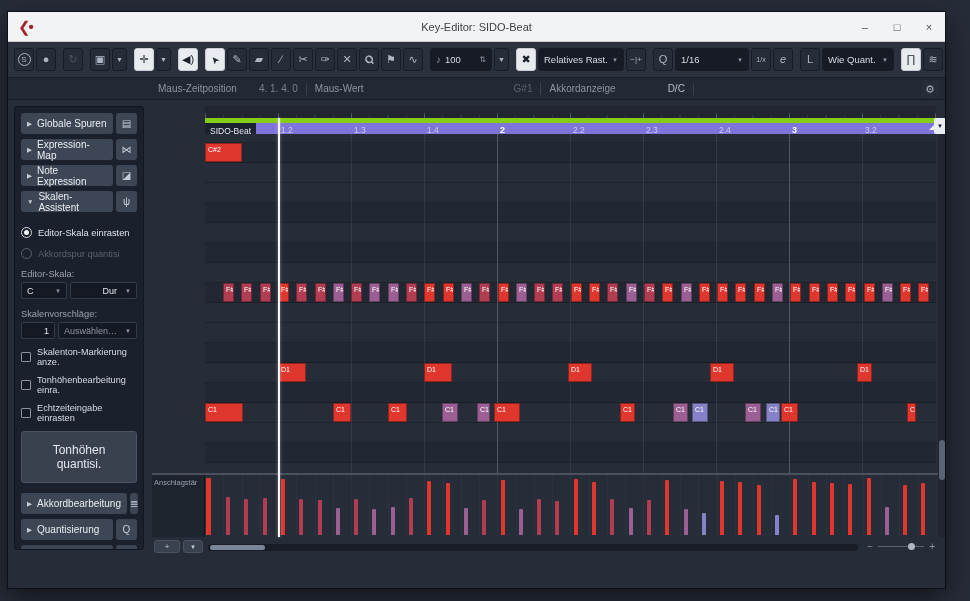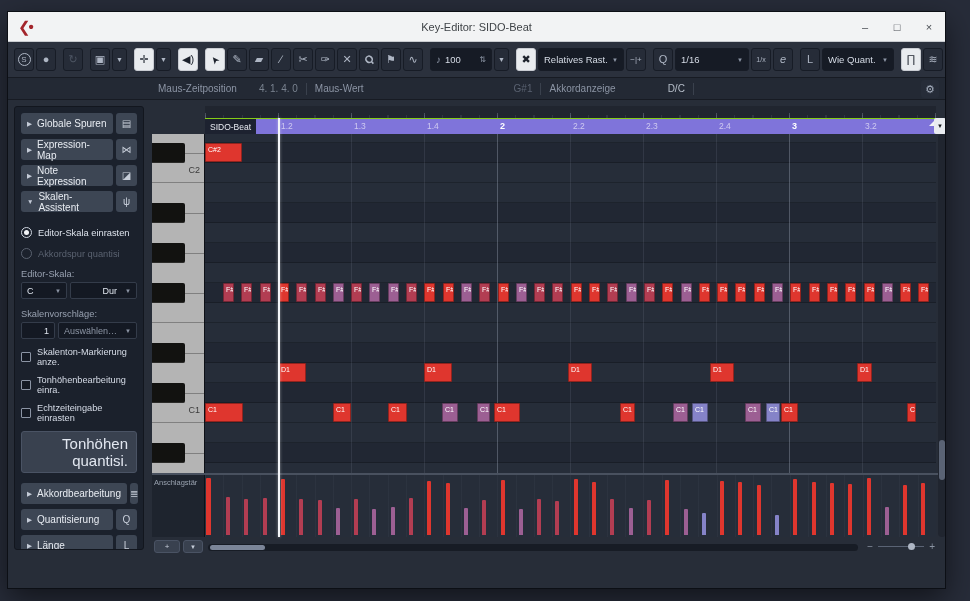--- a/index.html
+++ b/index.html
@@ -53,28 +53,28 @@
   .selrow{display:flex;gap:3px;margin-top:3px;flex:none;}
   .selbox{height:17px;background:#141923;border:1px solid #343c4a;border-radius:2px;color:#dfe5ee;font-size:9px;display:flex;align-items:center;padding:0 5px;gap:4px;}
   .selbox .arr{font-size:6px;color:#8b94a4;margin-left:auto;}
   .selbox.root{width:46px;}
   .selbox.grow{flex:1;}
   .selbox.num{width:38px;justify-content:flex-end;}
   .selbox.it{color:#8d96a5;}
   .cb{display:flex;align-items:center;gap:6px;font-size:9.2px;color:#d7dde8;margin-top:8px;flex:none;}
   .cb:first-of-type{margin-top:12px;}
   .cb .box{width:10px;height:10px;border:1px solid #8b94a4;border-radius:1px;background:#141923;flex:none;}
-  .pbtn{margin-top:8px;margin-left:auto;background:#39414f;border:1px solid #4a5364;border-radius:3px;color:#e2e7f0;font-size:15px;padding:3px 8px;flex:none;text-align:right;}
+  .pbtn{margin-top:8px;margin-left:auto;background:#39414f;border:1px solid #4a5364;border-radius:3px;color:#e2e7f0;font-size:12px;padding:11px 8px;flex:none;}
   
   .editor{position:relative;flex:1;background:#272d38;overflow:hidden;}
   .ruler-ticks{position:absolute;left:55px;top:6px;width:731px;height:12px;background:#20252f;
     background-image:repeating-linear-gradient(90deg,rgba(150,160,180,.35) 0 1px,transparent 1px 73px),repeating-linear-gradient(90deg,rgba(150,160,180,.14) 0 1px,transparent 1px 18.25px);
     background-size:100% 5px,100% 3px;background-position:bottom left;background-repeat:no-repeat;}
   .ruler-band{position:absolute;left:55px;top:18px;width:731px;height:16px;background:#20252f;}
-  .part-band{position:absolute;left:0;top:0;width:731px;height:16px;background:#7f74da;border-top:1px solid #84cc16;}
+  .part-band{position:absolute;left:0;top:0;width:731px;height:16px;background:#7f74da;border-top:5px solid #84cc16;}
   .flag{position:absolute;top:0;width:0;height:0;border-style:solid;}
   .flag.start{left:0;border-width:7px 7px 0 0;border-color:#f2f3f7 transparent transparent transparent;}
   .flag.end{right:0;border-width:0 7px 7px 0;border-color:transparent #f2f3f7 transparent transparent;transform:rotate(90deg);}
   .part-name{position:absolute;left:0;top:0;height:16px;background:#1d2230;color:#e8ebf2;font-size:8.5px;display:flex;align-items:center;padding:0 5px;}
   .rlabel{position:absolute;top:2px;font-size:8.5px;color:#cfcaf0;}
   .rlabel.bold{color:#ffffff;font-weight:bold;font-size:9px;top:1.5px;}
   .ruler-menu{position:absolute;left:784px;top:18px;width:12px;height:16px;background:#e9ecf0;border-radius:2px;color:#14171c;font-size:6px;display:grid;place-items:center;}
   
   .keyboard{position:absolute;left:2px;top:34px;width:53px;height:339px;background:#b4b4b4;overflow:hidden;border-right:1px solid #0e1117;}
   .blackkey{position:absolute;left:0;width:33px;background:#121210;border-radius:0 2px 2px 0;border-bottom:1px solid #2a2a28;}
@@ -348,41 +348,20 @@
       <div class="ruler-band">
         <div class="part-band">
           <span class="flag start"></span>
           <span class="flag end"></span>
           <span class="part-name">SIDO-Beat</span>
           <span id="rulerLabels"><span class="rlabel" style="left: 76px;">1.2</span><span class="rlabel" style="left: 149px;">1.3</span><span class="rlabel" style="left: 222px;">1.4</span><span class="rlabel bold" style="left: 295px;">2</span><span class="rlabel" style="left: 368px;">2.2</span><span class="rlabel" style="left: 441px;">2.3</span><span class="rlabel" style="left: 514px;">2.4</span><span class="rlabel bold" style="left: 587px;">3</span><span class="rlabel" style="left: 660px;">3.2</span></span>
         </div>
       </div>
       <div class="ruler-menu">▼</div>
 
-      <div class="keyboard" id="keyboard">
-            <div class="blackkey" style="top: 9px; height: 20px;"></div>
-            <div class="keysep" style="top: 19px; left: 33px; right: 0px;"></div>
-            <div class="keysep" style="top: 48px; left: 0px; right: 0px;"></div>
-            <div class="blackkey" style="top: 69px; height: 20px;"></div>
-            <div class="keysep" style="top: 79px; left: 33px; right: 0px;"></div>
-            <div class="blackkey" style="top: 109px; height: 20px;"></div>
-            <div class="keysep" style="top: 119px; left: 33px; right: 0px;"></div>
-            <div class="blackkey" style="top: 149px; height: 20px;"></div>
-            <div class="keysep" style="top: 159px; left: 33px; right: 0px;"></div>
-            <div class="keysep" style="top: 188px; left: 0px; right: 0px;"></div>
-            <div class="blackkey" style="top: 209px; height: 20px;"></div>
-            <div class="keysep" style="top: 219px; left: 33px; right: 0px;"></div>
-            <div class="blackkey" style="top: 249px; height: 20px;"></div>
-            <div class="keysep" style="top: 259px; left: 33px; right: 0px;"></div>
-            <div class="keysep" style="top: 288px; left: 0px; right: 0px;"></div>
-            <div class="blackkey" style="top: 309px; height: 20px;"></div>
-            <div class="keysep" style="top: 319px; left: 33px; right: 0px;"></div>
-            <div class="keylabel" style="top: 31px;">C2</div>
-            <div class="keylabel" style="top: 271px;">C1</div>
-          </div>
 
       <div class="grid" id="grid">
         <div class="sixteenths"></div>
       <div class="grow-stripe white" style="top: 0px; height: 9px;"></div>
             <div class="grow-stripe black" style="top: 9px; height: 20px;"></div>
             <div class="grow-stripe white" style="top: 29px; height: 20px;"></div>
             <div class="grow-stripe white" style="top: 49px; height: 20px;"></div>
             <div class="grow-stripe black" style="top: 69px; height: 20px;"></div>
             <div class="grow-stripe white" style="top: 89px; height: 20px;"></div>
             <div class="grow-stripe black" style="top: 109px; height: 20px;"></div>

